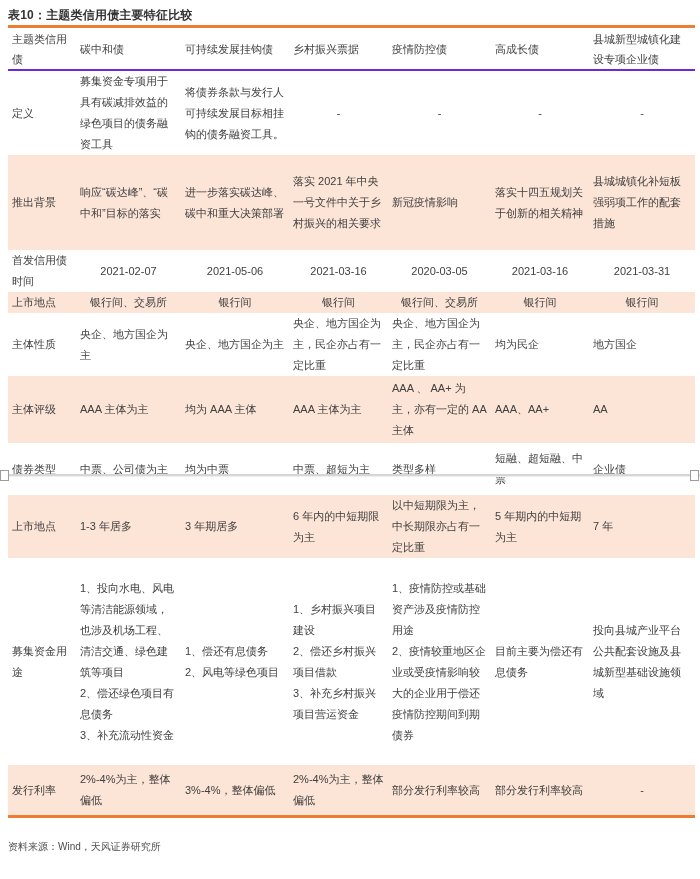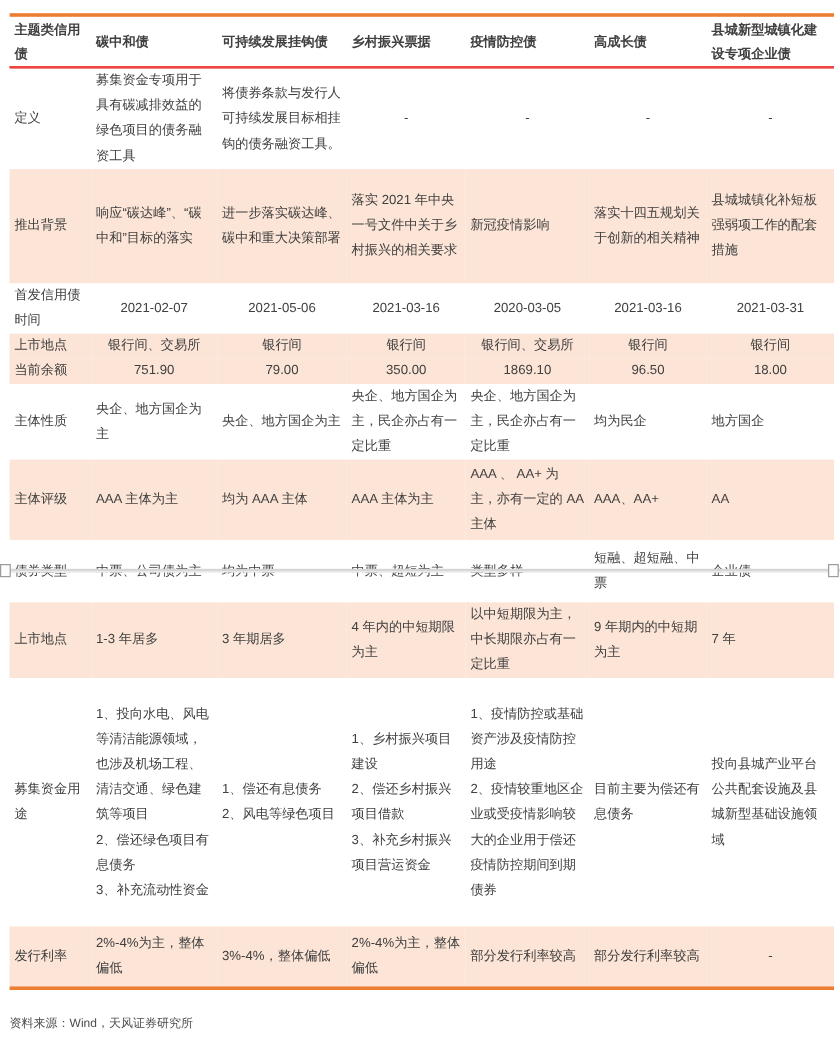--- a/index.html
+++ b/index.html
@@ -8,35 +8,36 @@
     font-family:"Liberation Sans","DejaVu Sans",sans-serif;
     color:#404040;overflow:hidden;
   }
   .page{padding:8px 5px 0 8px;position:relative;}
   .title{font-size:12px;font-weight:bold;color:#333333;line-height:14px;letter-spacing:.2px;}
   .rule{height:3px;background:#ED7D31;width:687px;}
   .rule-top{margin-top:3px;}
   .rule-bottom{margin-top:0;height:3px;}
   table{border-collapse:collapse;table-layout:fixed;width:687px;font-size:11px;line-height:21px;}
   th,td{vertical-align:middle;padding:0 4px;text-align:left;font-weight:normal;word-break:break-all;}
-  thead th{font-weight:bold;color:#404040;border-bottom:2px solid #ef4444;line-height:20px;padding-top:1px;}
+  thead th{font-weight:normal;color:#404040;border-bottom:2px solid #6d28d9;line-height:20px;padding-top:1px;}
   tr.hl{background:#FCE4D6;}
   td{white-space:pre-line;}
   td.center{text-align:center;}
   .footer{font-size:10px;color:#4d4d4d;margin-top:22px;line-height:13px;}
   .resize-line{position:absolute;left:0;top:474px;width:700px;height:0;}
   .resize-line .bar{position:absolute;left:0;top:0;width:700px;height:2px;background:#d6d6d6;border-bottom:1px solid #efefef;}
   .handle{position:absolute;width:7px;height:9px;background:#fdfdfd;border:1px solid #9c9c9c;top:-4px;}
   .handle.left{left:0;}
   .handle.right{right:1px;}
 </style>
 </head>
 <body>
 
 <div class="page">
+  <div class="title">表10：主题类信用债主要特征比较</div>
   <div class="rule rule-top"></div>
 
   <table>
     <colgroup id="cols">
         <col style="width: 68px;">
         <col style="width: 105px;">
         <col style="width: 108px;">
         <col style="width: 99px;">
         <col style="width: 103px;">
         <col style="width: 98px;">
@@ -83,29 +84,20 @@
         </tr>
         <tr class="hl" style="height: 21px;">
           <th>上市地点</th>
           <td class="center">银行间、交易所</td>
           <td class="center">银行间</td>
           <td class="center">银行间</td>
           <td class="center">银行间、交易所</td>
           <td class="center">银行间</td>
           <td class="center">银行间</td>
         </tr>
-        <tr class="hl" style="height: 21px;">
-          <th>当前余额</th>
-          <td class="center">751.90</td>
-          <td class="center">79.00</td>
-          <td class="center">350.00</td>
-          <td class="center">1869.10</td>
-          <td class="center">96.50</td>
-          <td class="center">18.00</td>
-        </tr>
         <tr style="height: 60px;">
           <th>主体性质</th>
           <td>央企、地方国企为主</td>
           <td>央企、地方国企为主</td>
           <td>央企、地方国企为主，民企亦占有一定比重</td>
           <td>央企、地方国企为主，民企亦占有一定比重</td>
           <td>均为民企</td>
           <td>地方国企</td>
         </tr>
         <tr class="hl" style="height: 67px;">
@@ -123,23 +115,23 @@
           <td>均为中票</td>
           <td>中票、超短为主</td>
           <td>类型多样</td>
           <td>短融、超短融、中票</td>
           <td>企业债</td>
         </tr>
         <tr class="hl" style="height: 58px;">
           <th>上市地点</th>
           <td>1-3 年居多</td>
           <td>3 年期居多</td>
-          <td>4 年内的中短期限为主</td>
+          <td>6 年内的中短期限为主</td>
           <td>以中短期限为主，中长期限亦占有一定比重</td>
-          <td>9 年期内的中短期为主</td>
+          <td>5 年期内的中短期为主</td>
           <td>7 年</td>
         </tr>
         <tr style="height: 207px;">
           <th>募集资金用途</th>
           <td>1、投向水电、风电等清洁能源领域，也涉及机场工程、清洁交通、绿色建筑等项目
 2、偿还绿色项目有息债务
 3、补充流动性资金</td>
           <td>1、偿还有息债务
 2、风电等绿色项目</td>
           <td>1、乡村振兴项目建设

